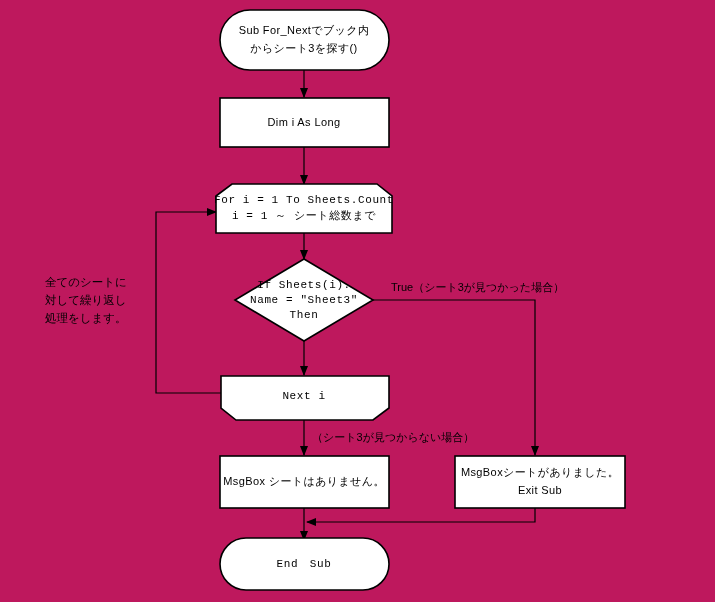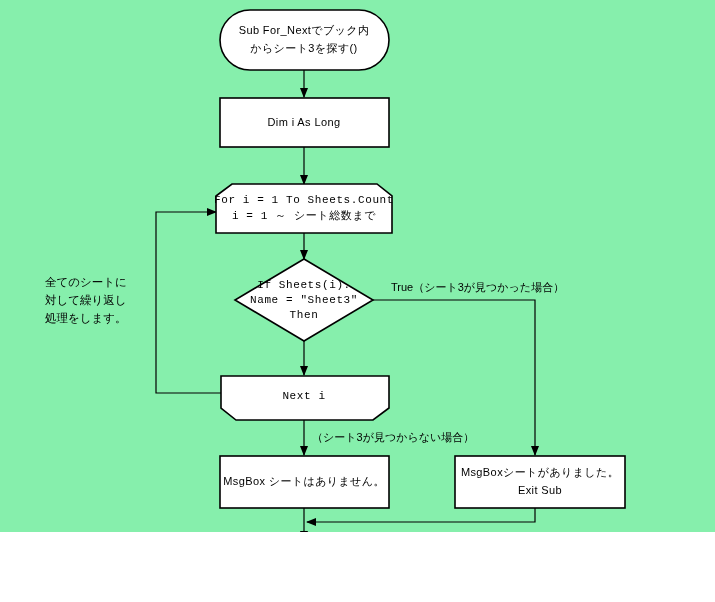--- a/index.html
+++ b/index.html
@@ -3,22 +3,22 @@
 <meta charset="utf-8">
 <style>
   html, body {
     margin: 0;
     padding: 0;
     background: #ffffff;
   }
   #canvas {
     position: relative;
     width: 715px;
-    height: 532px;
-    background: #86efac;
+    height: 602px;
+    background: #be185d;
     font-family: "Liberation Sans", sans-serif;
     overflow: hidden;
   }
   #flow-svg {
     position: absolute;
     top: 0;
     left: 0;
     width: 715px;
     height: 602px;
   }

